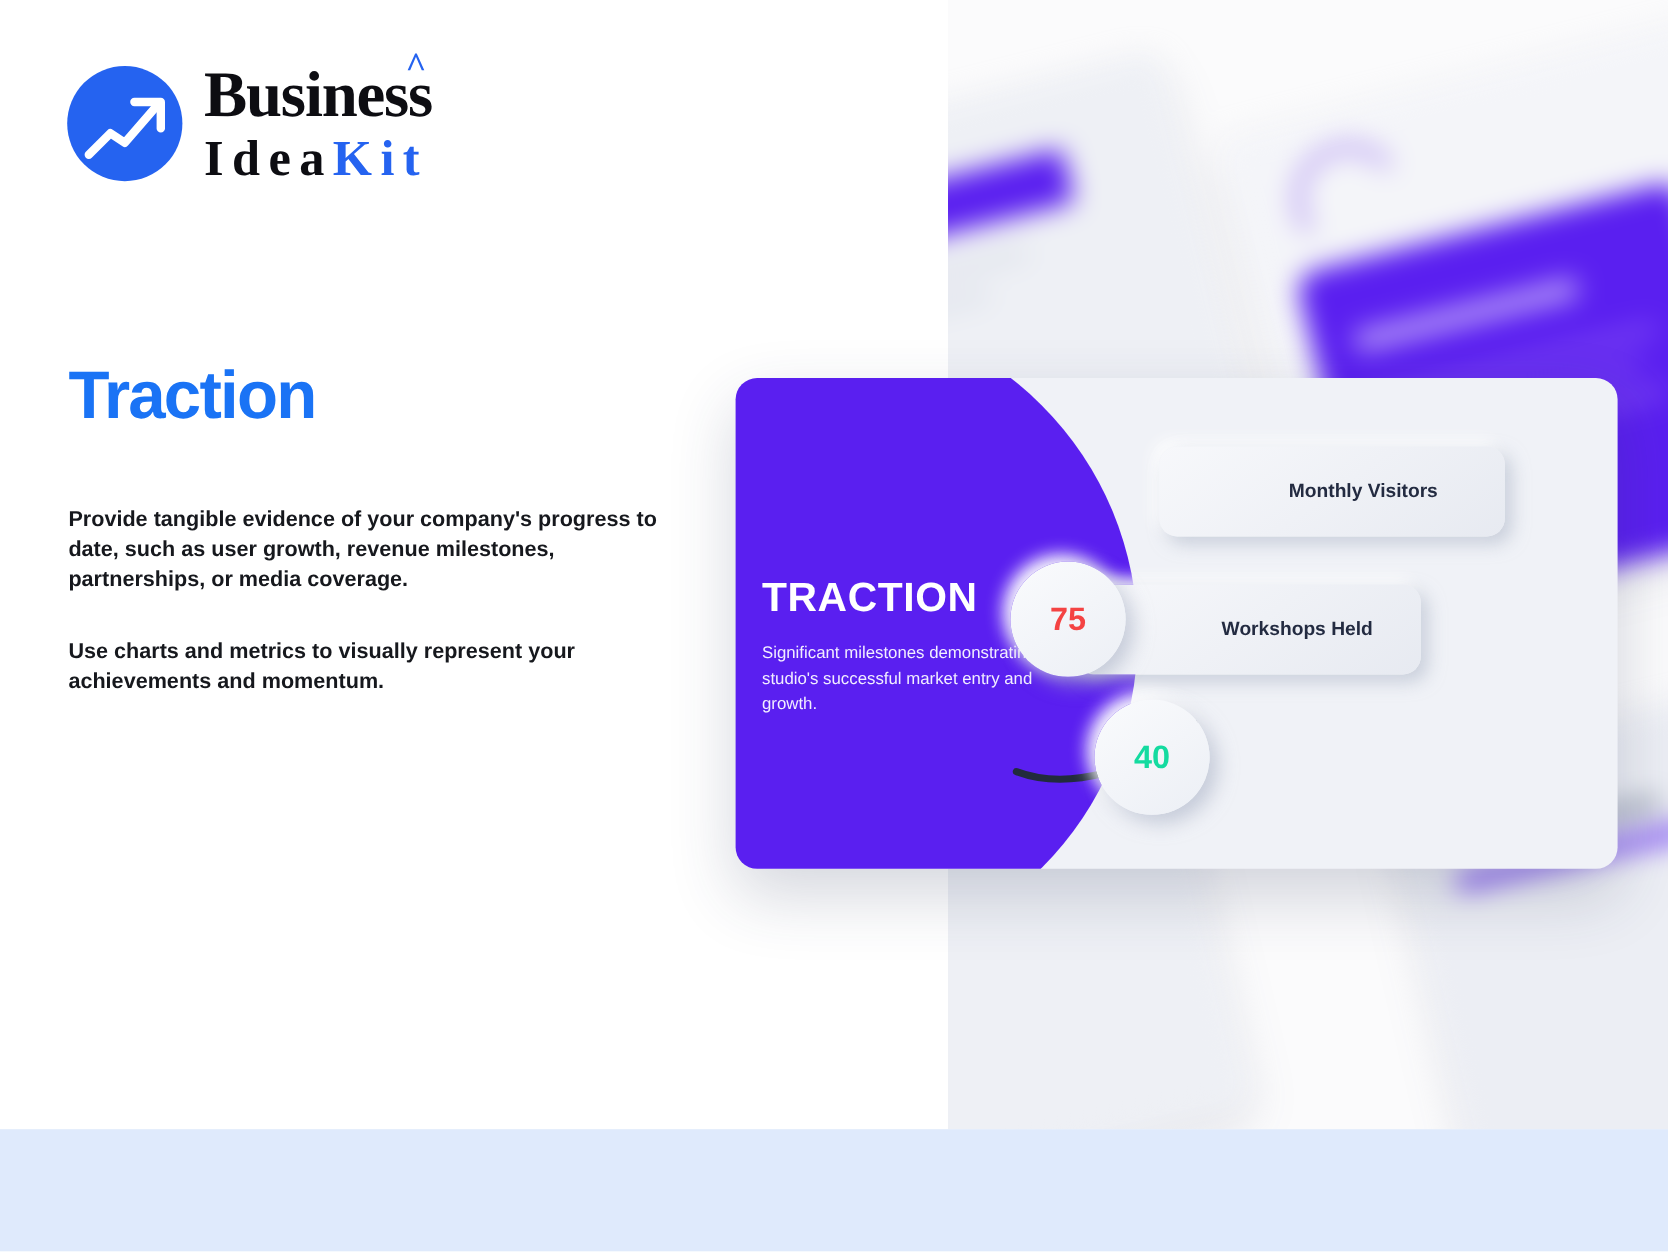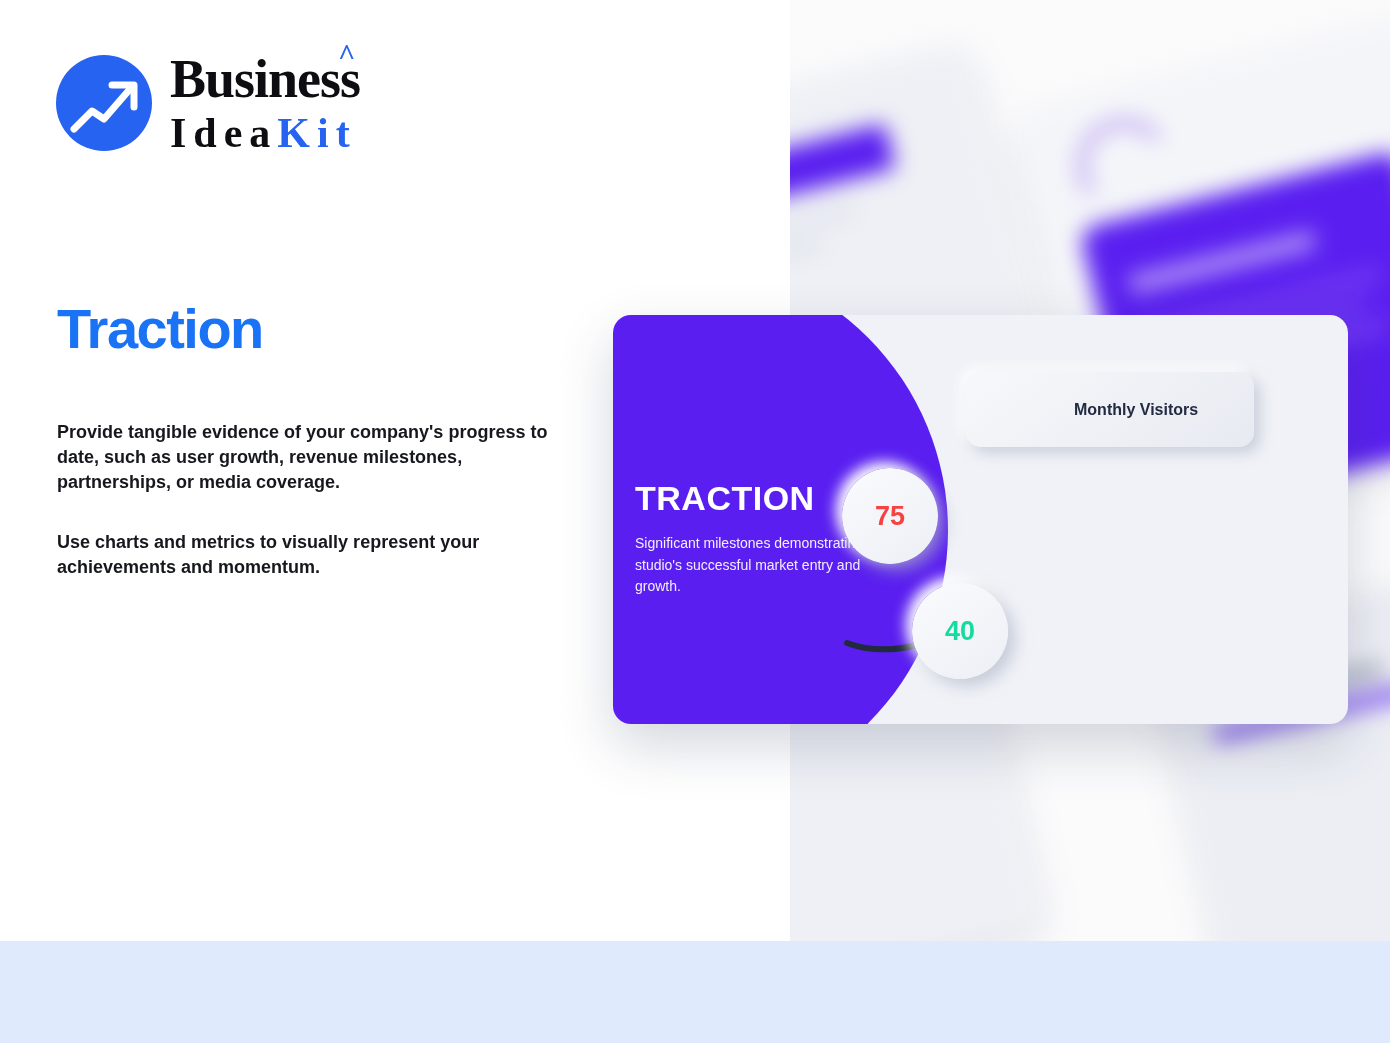--- a/index.html
+++ b/index.html
@@ -207,20 +207,23 @@
 
     <div class="metrics">
 
       <div class="metric m1">
         <div class="pill">
           <div class="pill-label">Monthly Visitors</div>
         </div>
       </div>
 
       <div class="metric m2">
+        <div class="pill">
+          <div class="pill-label">Workshops Held</div>
+        </div>
         <div class="circle">
           <span class="num" style="color:#f44343">75</span>
         </div>
       </div>
 
       <div class="metric m3">
         <div class="circle">
           <span class="num" style="color:#14dba0">40</span>
         </div>
       </div>

